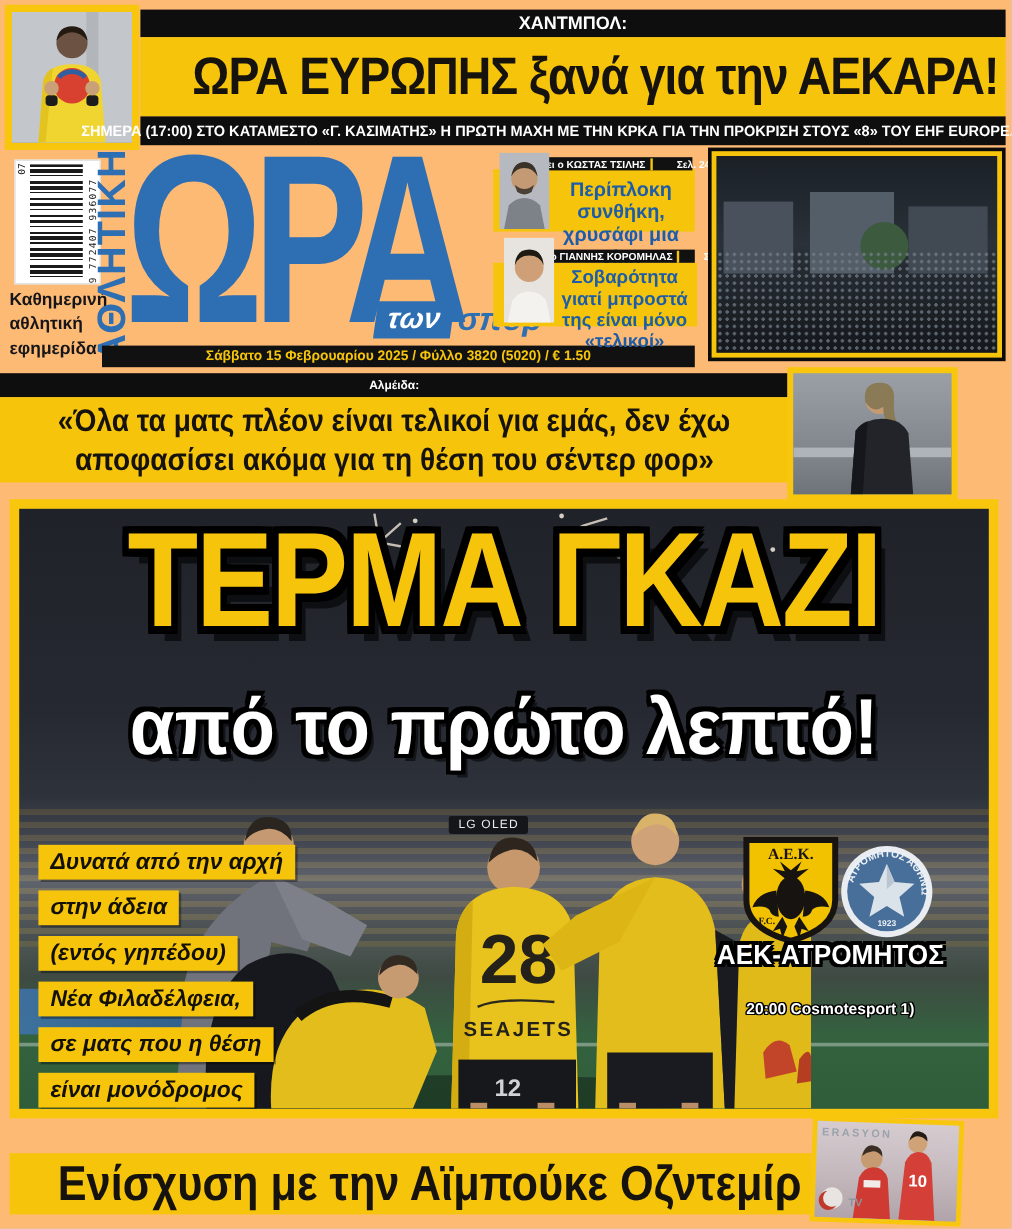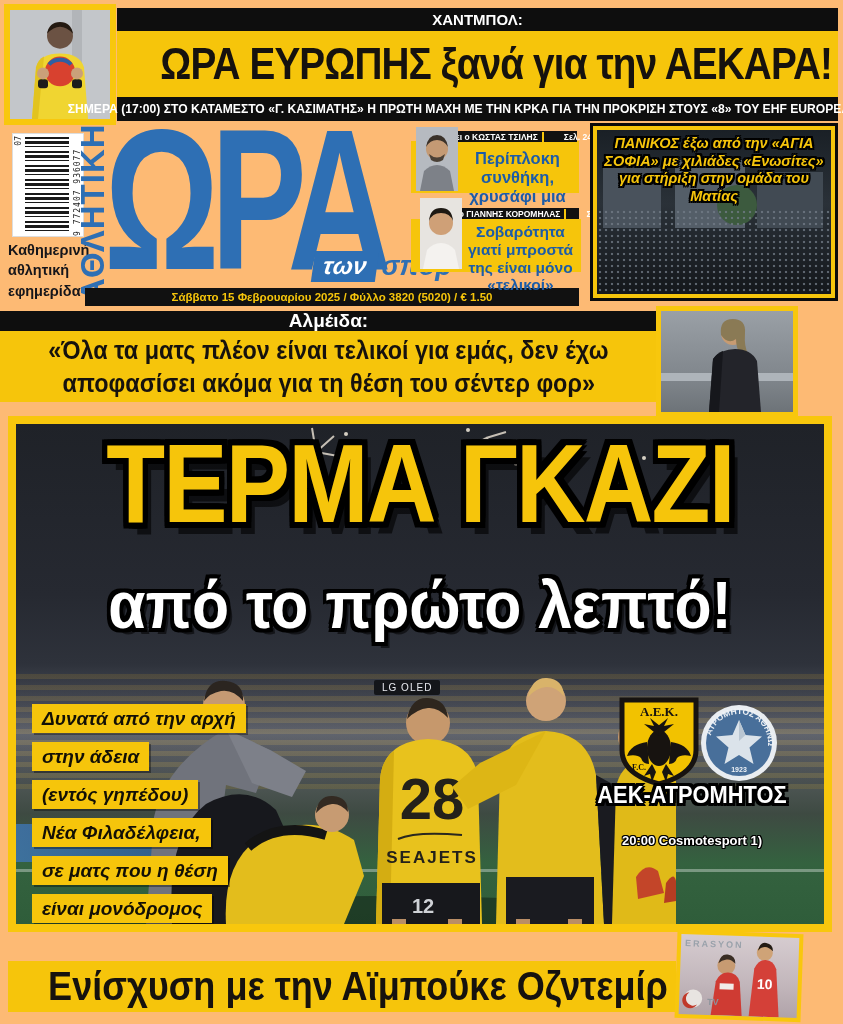--- a/index.html
+++ b/index.html
@@ -57,21 +57,21 @@
   .crowd .inner{width:100%;height:100%;background:#f6c50b;padding:4px;box-sizing:border-box;}
   .crowd .ph{width:100%;height:100%;position:relative;overflow:hidden;
     background:linear-gradient(180deg,#1a2026 0%,#2a3138 45%,#14171b 100%);}
   .crowd .bldg{position:absolute;background:#49525c;}
   .crowd .dots{position:absolute;left:0;right:0;bottom:0;height:52%;
     background-image:radial-gradient(circle,#737d88 0 1.2px,transparent 1.6px);background-size:6px 6px;opacity:.75;}
   .crowd .cap{position:absolute;left:4px;right:4px;top:5px;text-align:center;color:#f6c50b;
     font-weight:900;font-style:italic;font-size:14.5px;line-height:1.22;z-index:2;}
 
   
-  .alm-bar{left:0;top:311px;width:657px;height:20px;background:#0e0e0e;color:#fff;font-weight:bold;font-size:19px;}
+  .alm-bar{left:0;top:311px;width:657px;height:20px;background:#0e0e0e;color:#fff;font-weight:bold;font-size:10px;}
   .alm-band{left:0;top:331px;width:657px;height:71px;background:#f6c50b;flex-direction:column;}
   .alm-band .l{font-size:26px;font-weight:900;color:#16120e;transform:scaleX(.9);white-space:nowrap;line-height:1.25;}
   .coach{left:656px;top:306px;width:142px;height:111px;background:#f8c70d;padding:5px;box-sizing:border-box;}
   .coach .ph{width:100%;height:100%;position:relative;overflow:hidden;background:linear-gradient(180deg,#9aa0a6,#7e848a 70%,#6d7378);}
 
   
   .main-frame{left:8px;top:416px;width:824px;height:516px;background:#f8c70d;padding:8px;box-sizing:border-box;}
   .stadium{width:100%;height:100%;position:relative;overflow:hidden;
     background:linear-gradient(180deg,#1f2228 0%,#262931 34%,#2e323b 48%,#4a4e58 56%,#6b6f78 62%,#5d6166 66%,#3e4a42 78%,#34623f 88%,#2f5d3a 100%);}
   .seats{position:absolute;left:0;right:0;top:250px;height:115px;opacity:.5;
@@ -190,21 +190,20 @@
   </div>
 
   <div class="abs crowd">
     <div class="inner">
       <div class="ph">
         <div class="bldg" style="left:6px;top:38px;width:58px;height:60px;"></div>
         <div class="bldg" style="left:78px;top:30px;width:70px;height:68px;background:#545e68;"></div>
         <div class="bldg" style="left:160px;top:42px;width:66px;height:56px;background:#414a53;"></div>
         <div class="bldg" style="left:120px;top:55px;width:40px;height:40px;background:#3c5a3e;border-radius:50%;"></div>
         <div class="dots"></div>
-        <div class="cap st2">ΠΑΝΙΚΟΣ έξω από την «ΑΓΙΑ ΣΟΦΙΑ» με χιλιάδες «Ενωσίτες» για στήριξη στην ομάδα του Ματίας</div>
       </div>
     </div>
   </div>
 
   <div class="abs flexc alm-bar">
     <span>Αλμέιδα:</span>
   </div>
   <div class="abs flexc alm-band">
     <div class="l">«Όλα τα ματς πλέον είναι τελικοί για εμάς, δεν έχω</div>
     <div class="l">αποφασίσει ακόμα για τη θέση του σέντερ φορ»</div>

